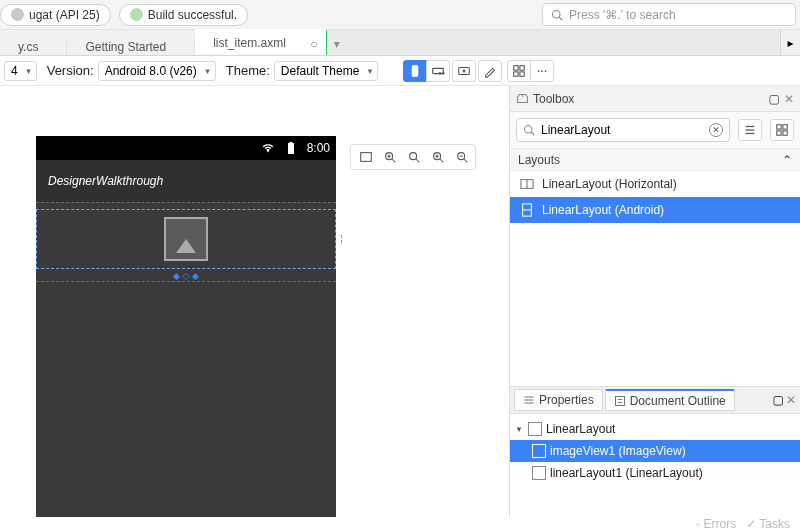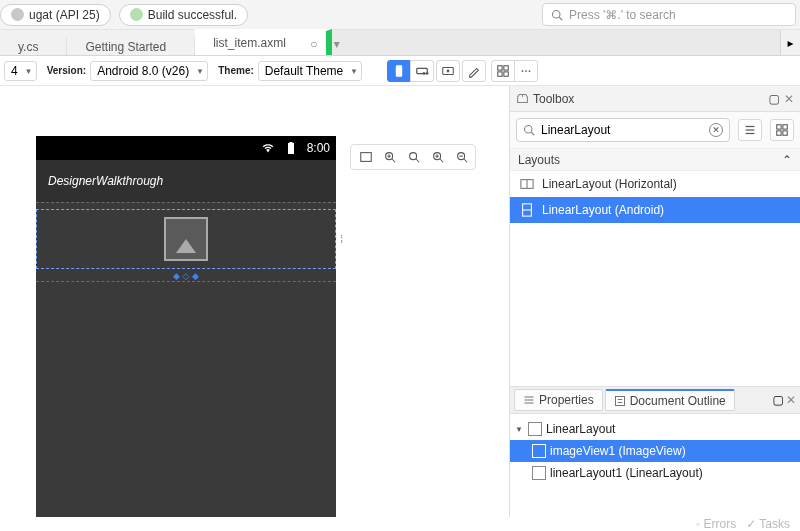--- a/index.html
+++ b/index.html
@@ -11,29 +11,29 @@
   .pill { display:inline-flex; align-items:center; gap:5px; padding:2px 10px; height:22px; border:1px solid #d0d0d0; border-radius:11px; background:#fff; font-size:11.5px; color:#333; margin-right:8px; }
   .circle { width:13px;height:13px;border-radius:50%; display:inline-block; }
   .grey { background:#c8c8c8; }
   .green { background:#b5dfb1; }
   .searchbox { margin-left:auto; margin-right:4px; width:254px; height:23px; border:1px solid #d5d5d5; border-radius:4px; display:flex; align-items:center; padding:0 8px; background:#fff; color:#999; gap:6px;}
   .searchbox .mag { width:12px;height:12px; }
 
   
   .tabsrow { height:26px; display:flex; align-items:stretch; background:#f1f1f1; border-bottom:1px solid #d6d6d6; }
   .tab { padding:0 18px; display:flex; align-items:center; font-size:11.5px; color:#555; border-right:1px solid #e1e1e1; position:relative;margin-top:8px;}
-  .tab.active { background:#fff; border-right:6px solid #22c55e; border-top:2px solid #fff; margin-top:-1px;text-align:center;}
+  .tab.active { background:#fff; border-right:1px solid #22c55e; border-top:2px solid #fff; margin-top:-1px;text-align:center;}
   .tab .x { position:absolute; right:6px; top:7px; width:12px;height:12px; display:flex;align-items:center;justify-content:center; color:#777; font-size:12px;}
   .tab .dd { margin-left:6px; opacity:.6;}
   .tabspacer { flex:1; background:#eaeaea;}
   .pintab { width:20px; display:flex; align-items:center;justify-content:center; border-left:1px solid #d6d6d6;}
 
   
   .optrow { height:30px; display:flex; align-items:center; border-bottom:1px solid #e6e6e6; background:#fff;}
-  .optrow .lbl { font-size:10px; color:#222; padding-left:4px;font-weight:bold;}
+  .optrow .lbl { font-size:13px; color:#222; padding-left:4px;}
   .combo { border:1px solid #d8d8d8; border-radius:3px; height:20px; padding:0 18px 0 6px; display:inline-flex; align-items:center; font-size:11px; position:relative; margin-left:4px; margin-right:6px;}
   .combo::after { content:'▾'; position:absolute; right:5px; font-size:9px; color:#666;}
   .iconbtn { width:24px; height:22px; border:1px solid #d8d8d8; border-radius:3px; display:inline-flex; align-items:center; justify-content:center; margin-left:2px; background:#fff;}
   .iconbtn svg { width:14px;height:14px; }
   .iconbtn.on { background:#3b82f6; border-color:#3b82f6; }
   .iconbtn.on svg { stroke:#fff; fill:#fff; }
   .grp { display:inline-flex; }
   .grp .iconbtn { border-radius:0; margin-left:-1px;}
   .grp .iconbtn:first-child { border-radius:3px 0 0 3px;}
   .grp .iconbtn:last-child { border-radius:0 3px 3px 0;}

